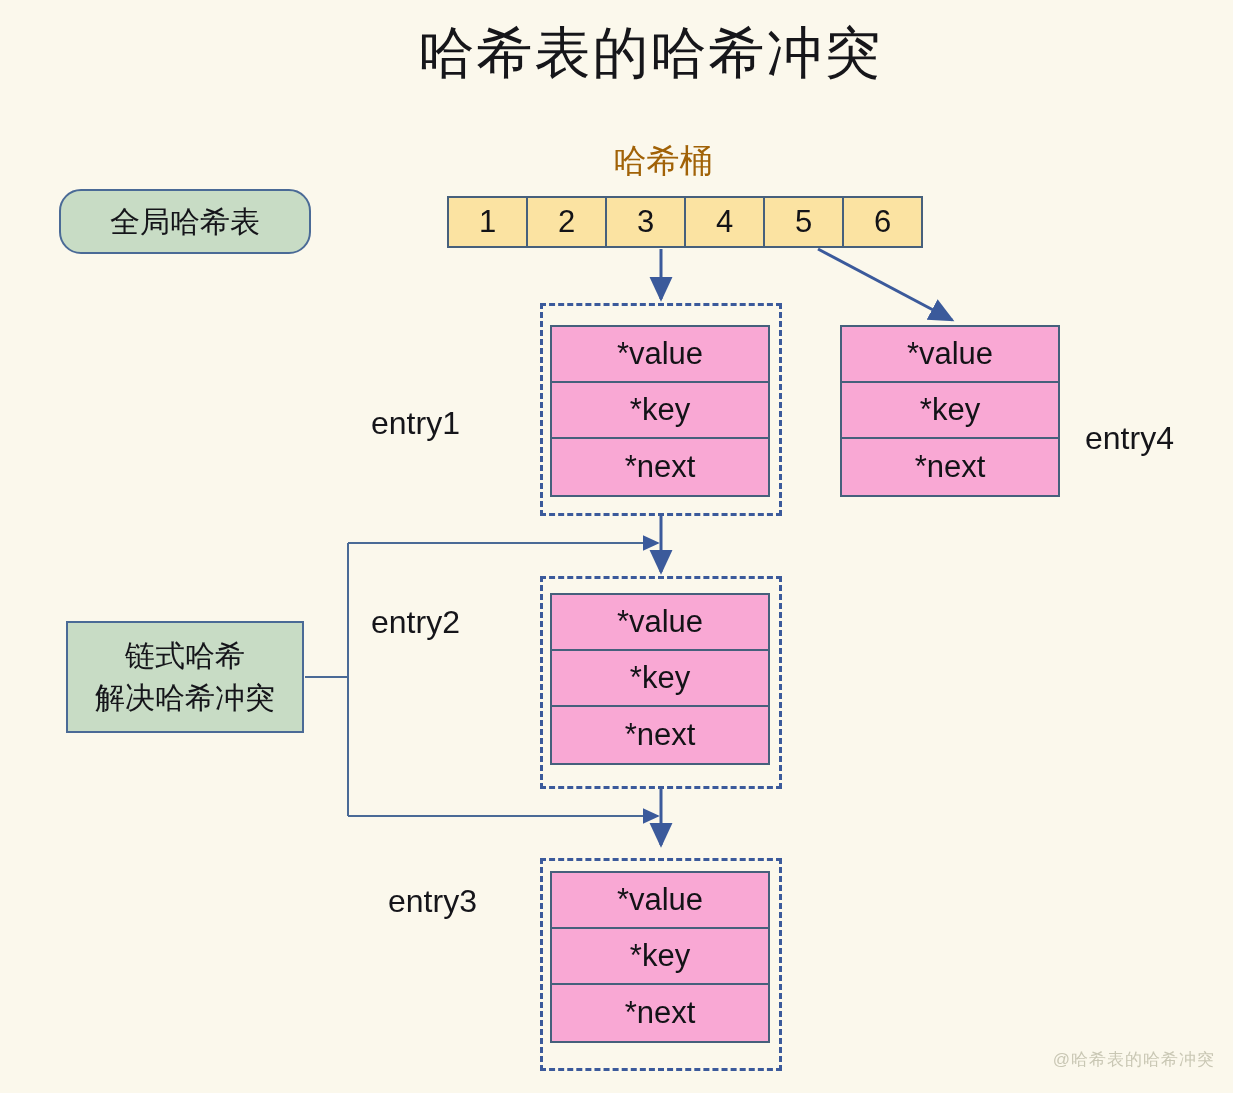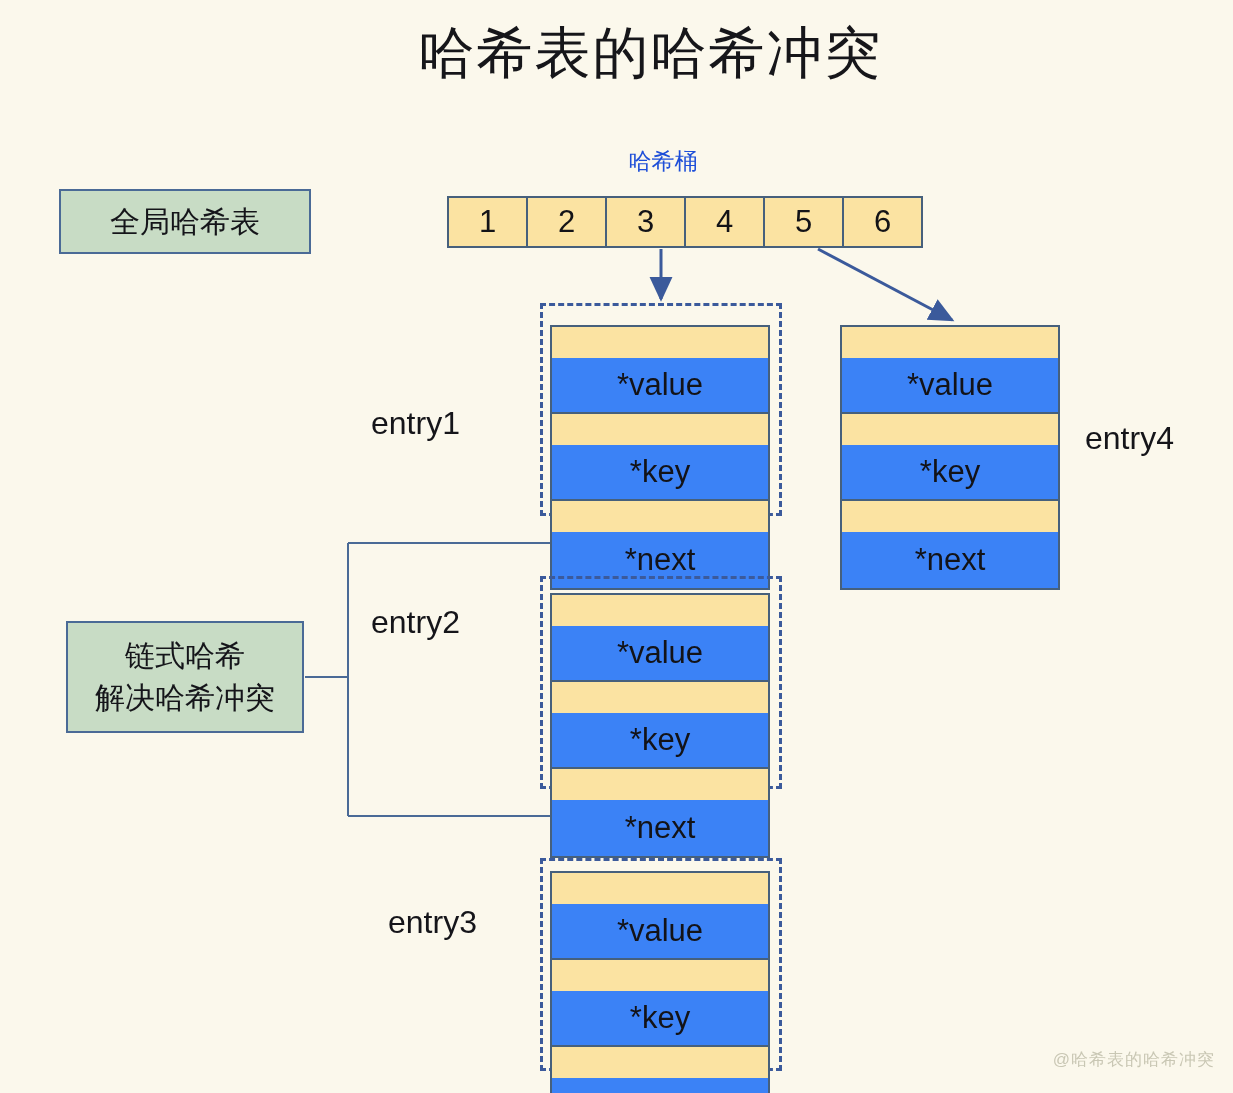--- a/index.html
+++ b/index.html
@@ -42,23 +42,23 @@
     justify-content: center;
     flex-direction: column;
     color: #15151a;
     font-size: 30px;
     line-height: 42px;
     text-align: center;
   }
 
   .bucket-label {
     position: absolute;
-    font-size: 23px;
+    font-size: 33px;
     line-height: 36px;
-    color: #1d4ed8;
+    color: #a16207;
     text-align: center;
   }
 
   .bucket-row {
     position: absolute;
     display: flex;
   }
   .bucket-cell {
     width: 81px;
     height: 52px;
@@ -89,22 +89,21 @@
   }
   .entry-field {
     height: 56px;
     border-bottom: 2px solid #46607C;
     box-sizing: border-box;
     display: flex;
     align-items: center;
     justify-content: center;
     font-size: 31px;
     color: #131317;
-    background: #3b82f6;
-    margin-top: 31px;
+    background: #f9a8d4;
   }
   .entry-field:last-child { border-bottom: none; }
 
   .entry-name {
     position: absolute;
     font-size: 32px;
     line-height: 36px;
     color: #15151a;
     white-space: nowrap;
     margin-top: 28px;
@@ -152,21 +151,21 @@
     <line x1="661" y1="516" x2="661" y2="572" stroke="#3B5A9B" stroke-width="3" marker-end="url(#arrow)"></line>
 
     <line x1="661" y1="789" x2="661" y2="845" stroke="#3B5A9B" stroke-width="3" marker-end="url(#arrow)"></line>
 
     <path d="M305,677 L348,677" stroke="#4A6A96" stroke-width="2" fill="none"></path>
     <path d="M348,543 L348,816" stroke="#4A6A96" stroke-width="2" fill="none"></path>
     <line x1="348" y1="543" x2="658" y2="543" stroke="#4A6A96" stroke-width="2" marker-end="url(#arrow)"></line>
     <line x1="348" y1="816" x2="658" y2="816" stroke="#4A6A96" stroke-width="2" marker-end="url(#arrow)"></line>
   </svg>
 
-  <div class="green-box" style="left:59px; top:189px; width:252px; height:65px;">
+  <div class="green-box" style="left:59px; top:189px; width:252px; height:65px;border-radius:22px;">
     <span>全局哈希表</span>
   </div>
 
   <div class="green-box" style="left:66px; top:621px; width:238px; height:112px;">
     <span>链式哈希</span>
     <span>解决哈希冲突</span>
   </div>
 
   <div class="bucket-label" style="left:538px; top:143px; width:250px;">哈希桶</div>
 
@@ -194,21 +193,21 @@
     <div class="entry-field">*next</div>
   </div>
   <div class="entry-name" style="left:371px; top:576px;">entry2</div>
 
   <div class="entry-dashed" style="left:540px; top:858px; width:242px; height:213px;"></div>
   <div class="entry-box" style="left:550px; top:871px;">
     <div class="entry-field">*value</div>
     <div class="entry-field">*key</div>
     <div class="entry-field">*next</div>
   </div>
-  <div class="entry-name" style="left:388px; top:876px;">entry3</div>
+  <div class="entry-name" style="left:388px; top:855px;">entry3</div>
 
   <div class="entry-box" style="left:840px; top:325px;">
     <div class="entry-field">*value</div>
     <div class="entry-field">*key</div>
     <div class="entry-field">*next</div>
   </div>
   <div class="entry-name" style="left:1085px; top:392px;">entry4</div>
 
   <div id="watermark">@哈希表的哈希冲突</div>
 

